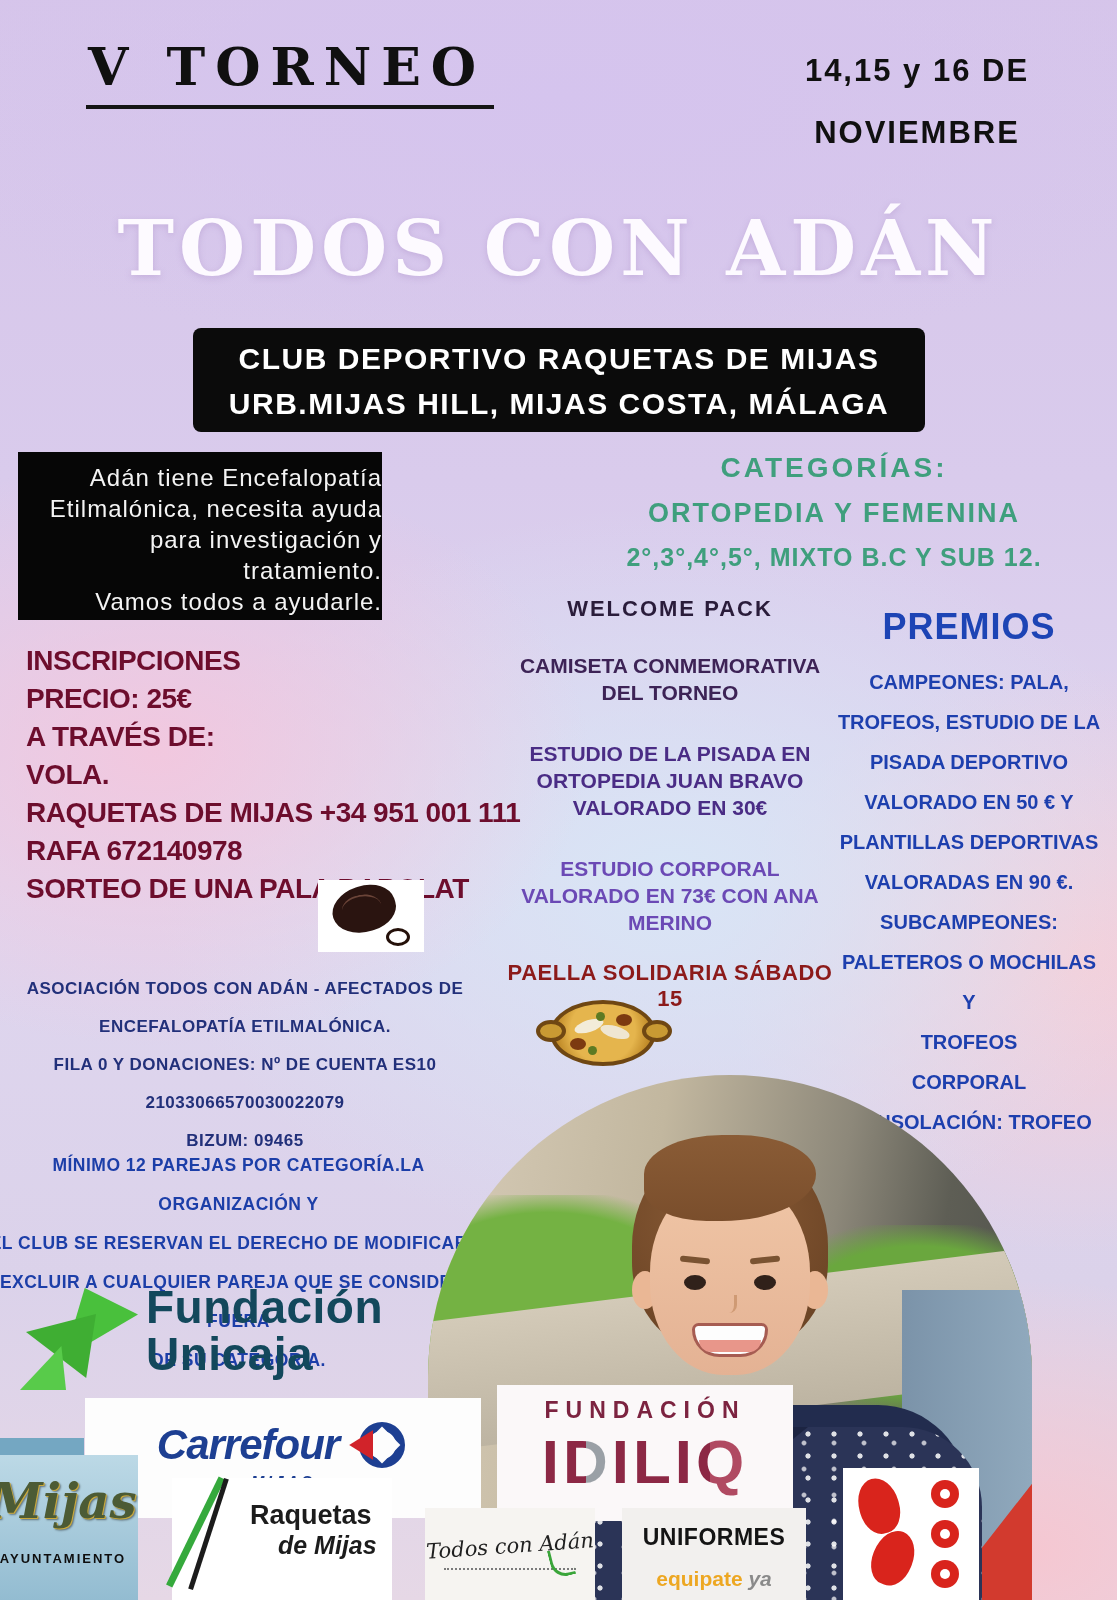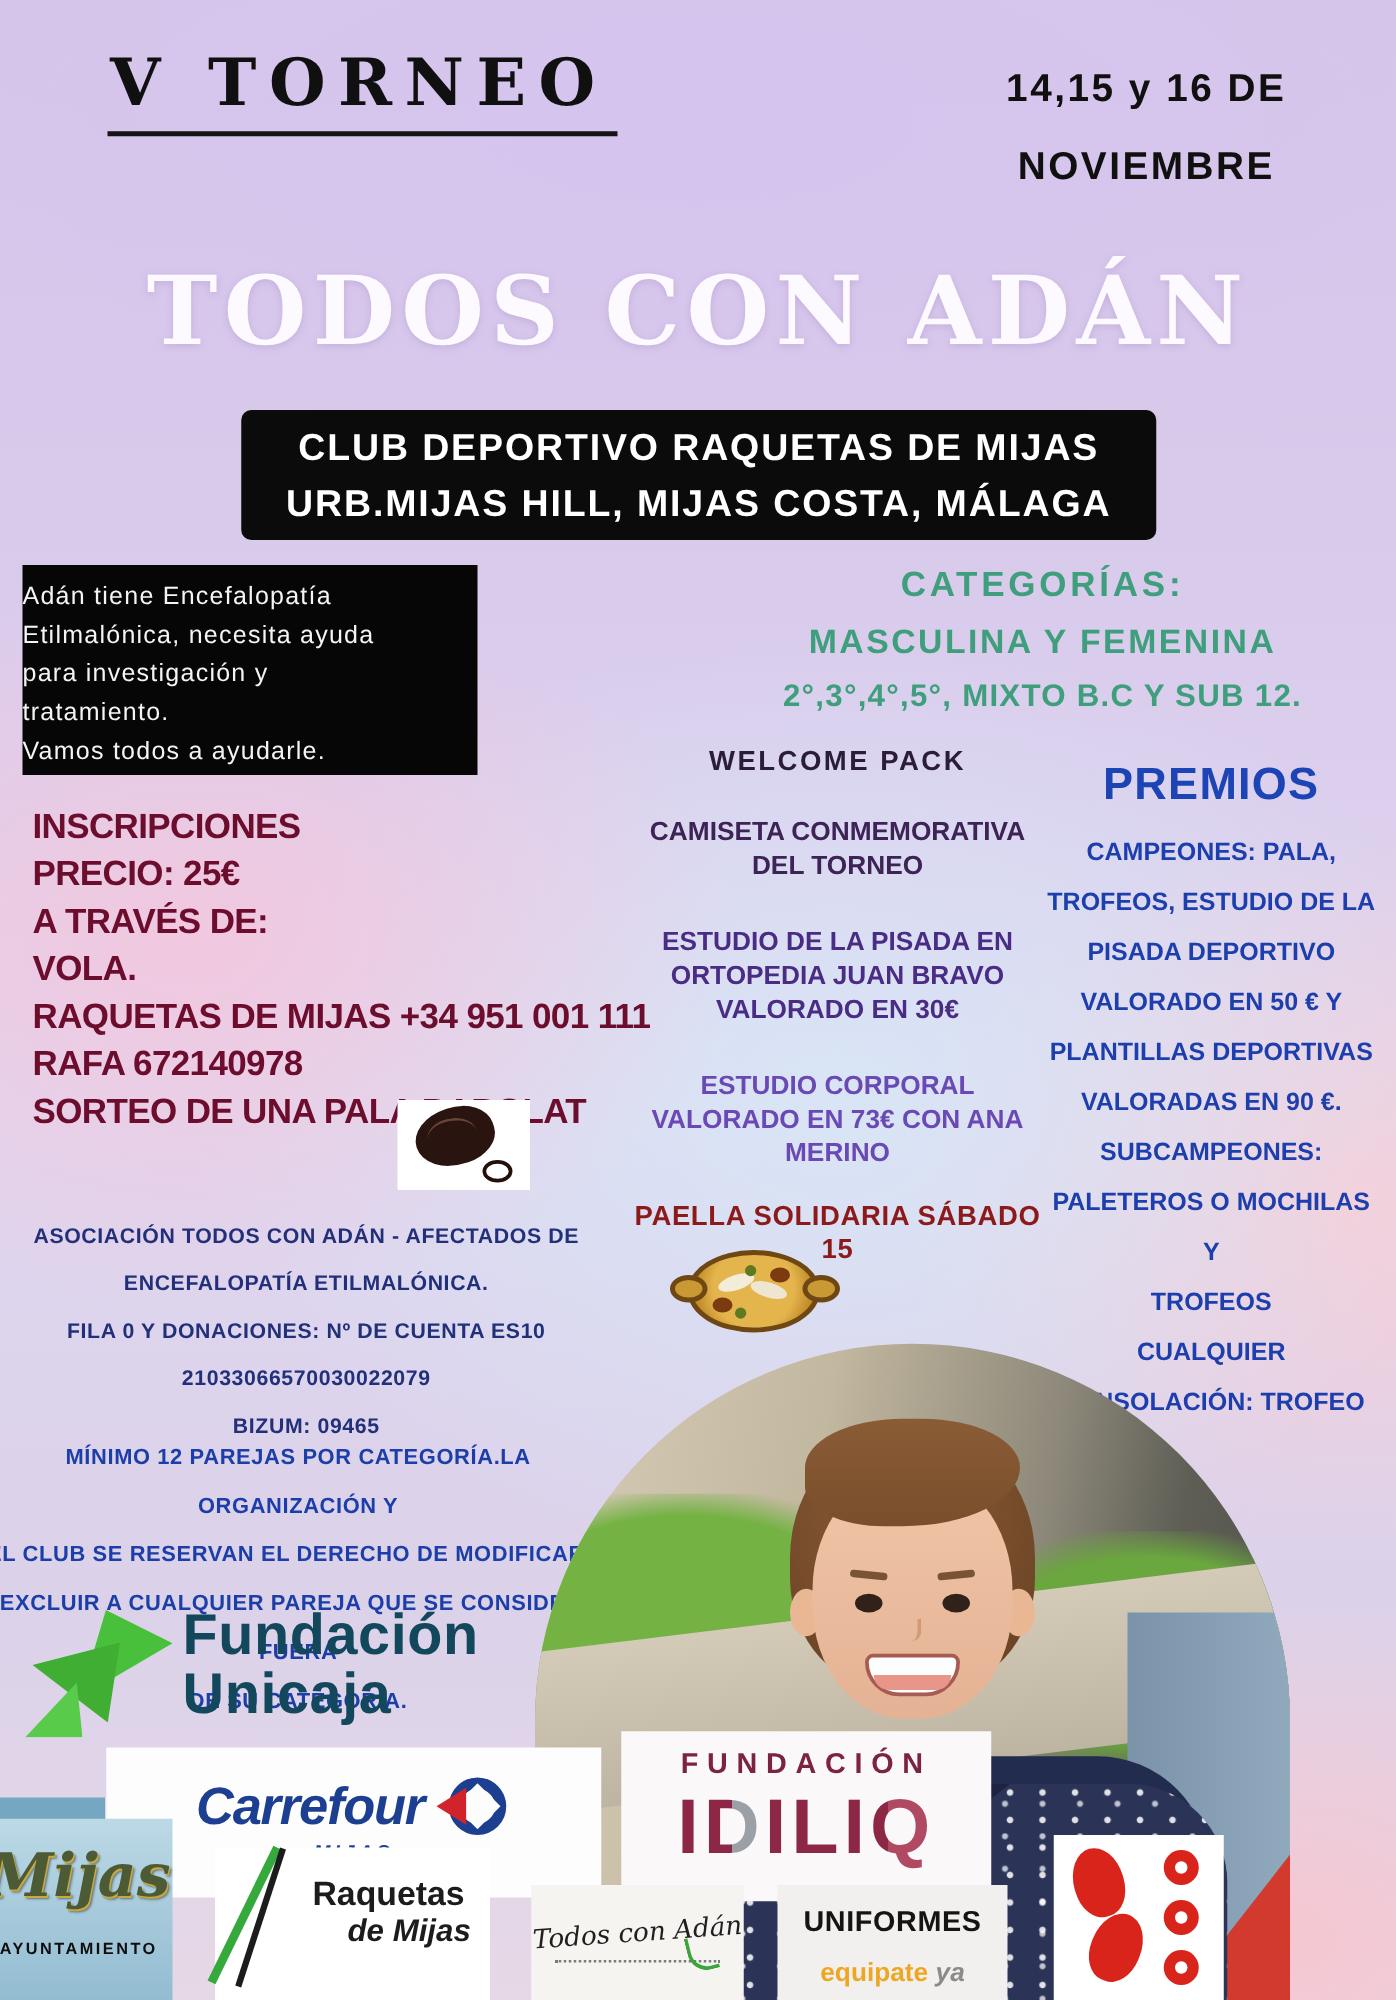--- a/index.html
+++ b/index.html
@@ -20,21 +20,21 @@
   .title .tl{display:inline-block;font-size:52px;letter-spacing:10px;border-bottom:4px solid #151515;padding:0 8px 8px 2px;}
   .title .tl2{margin-top:14px;}
   .dates{left:742px;top:40px;width:350px;text-align:center;color:#101010;font-weight:800;font-size:31px;line-height:62px;letter-spacing:2px;}
   .main-title{left:0;top:204px;width:1117px;text-align:center;color:#fdfaff;
     font-family:"DejaVu Serif",serif;font-weight:700;font-size:76px;letter-spacing:5px;
     text-shadow:0 2px 6px rgba(160,130,190,.35);}
   .venue{left:193px;top:328px;width:732px;height:104px;background:#0b0b0b;border-radius:8px;
     color:#fff;text-align:center;font-weight:700;font-size:30px;line-height:45px;letter-spacing:1.5px;padding-top:8px;box-sizing:border-box;}
   
   .about{left:18px;top:452px;width:364px;height:168px;background:#060606;color:#f4f4f4;
-    text-align:left;font-size:20px;line-height:31px;padding-top:10px;box-sizing:border-box;letter-spacing:1px;}
+    text-align:right;font-size:24px;line-height:31px;padding-top:10px;box-sizing:border-box;letter-spacing:1px;}
   
   .categories{left:566px;top:452px;width:536px;text-align:center;color:#3f9f7d;font-weight:800;}
   .categories .c-title{font-size:28px;letter-spacing:3px;margin-bottom:14px;}
   .categories .c-l1{font-size:27px;letter-spacing:2px;margin-bottom:14px;}
   .categories .c-l2{font-size:25px;letter-spacing:1px;}
   
   .inscriptions{left:26px;top:642px;width:520px;color:#6d0d2d;font-weight:800;font-size:28px;line-height:38px;letter-spacing:-0.5px;}
   .racket-box{left:318px;top:880px;width:106px;height:72px;background:#fff;}
   .racket-head{left:14px;top:6px;width:64px;height:46px;background:#2a1410;border-radius:50% 50% 46% 54%;transform:rotate(-18deg);}
   .racket-head:after{content:"";position:absolute;left:10px;top:8px;width:40px;height:26px;border-top:2px solid #6b4438;border-radius:50%;transform:rotate(8deg);}
@@ -165,21 +165,21 @@
   <div class="abs about">
     <div>Adán tiene Encefalopatía</div>
     <div>Etilmalónica, necesita ayuda</div>
     <div>para investigación y</div>
     <div>tratamiento.</div>
     <div>Vamos todos a ayudarle.</div>
   </div>
 
   <div class="abs categories">
     <div class="c-title">CATEGORÍAS:</div>
-    <div class="c-l1">MASCULINA Y FEMENINA</div>
+    <div class="c-l1">ORTOPEDIA Y FEMENINA</div>
     <div class="c-l2">2°,3°,4°,5°, MIXTO B.C  Y SUB 12.</div>
   </div>
 
   <div class="abs inscriptions">
     <div>INSCRIPCIONES</div>
     <div>PRECIO: 25€</div>
     <div>A TRAVÉS DE:</div>
     <div>VOLA.</div>
     <div>RAQUETAS DE MIJAS +34 951 001 111</div>
     <div>RAFA 672140978</div>
@@ -201,21 +201,21 @@
     <div class="pr-title">PREMIOS</div>
     <div class="pr-line">CAMPEONES: PALA,</div>
     <div class="pr-line">TROFEOS, ESTUDIO DE LA</div>
     <div class="pr-line">PISADA DEPORTIVO</div>
     <div class="pr-line">VALORADO EN 50 € Y</div>
     <div class="pr-line">PLANTILLAS DEPORTIVAS</div>
     <div class="pr-line">VALORADAS EN 90 €.</div>
     <div class="pr-line">SUBCAMPEONES:</div>
     <div class="pr-line">PALETEROS O MOCHILAS Y</div>
     <div class="pr-line">TROFEOS</div>
-    <div class="pr-line">CUALQUIER</div>
+    <div class="pr-line">CORPORAL</div>
     <div class="pr-line">CONSOLACIÓN: TROFEO</div>
   </div>
 
   <div class="abs paella-txt">PAELLA SOLIDARIA SÁBADO 15</div>
   <div class="abs paella-icon">
     <div class="abs pan"></div>
     <div class="abs pan-h pan-hl"></div>
     <div class="abs pan-h pan-hr"></div>
     <div class="abs blob fish1"></div>
     <div class="abs blob fish2"></div>

